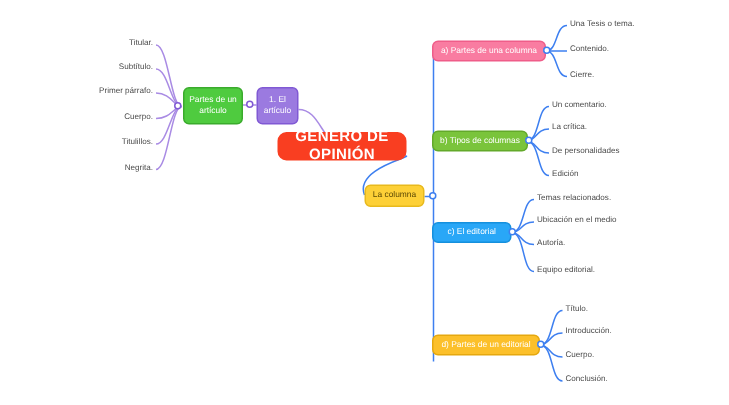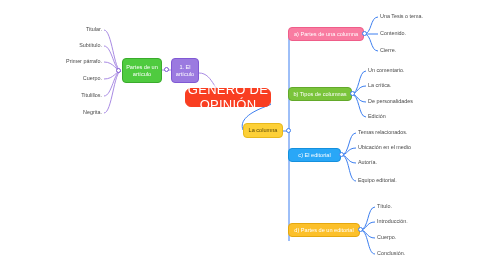--- a/index.html
+++ b/index.html
@@ -33,22 +33,22 @@
     text-align: center;
     line-height: 1.12;
     border-style: solid;
     border-width: 1px;
     z-index: 3;
   }
   .node-root {
     background: #f93e21;
     border-color: #f93e21;
     color: #ffffff;
-    font-weight: normal;
-    font-size: 13px;
+    font-weight: bold;
+    font-size: 10px;
     letter-spacing: 0.25px;
     border-radius: 6px;
   }
   .node-green {
     background: #4fcb3f;
     border-color: #3aab2c;
     color: #ffffff;
     font-size: 5.6px;
     border-radius: 4px;
   }

